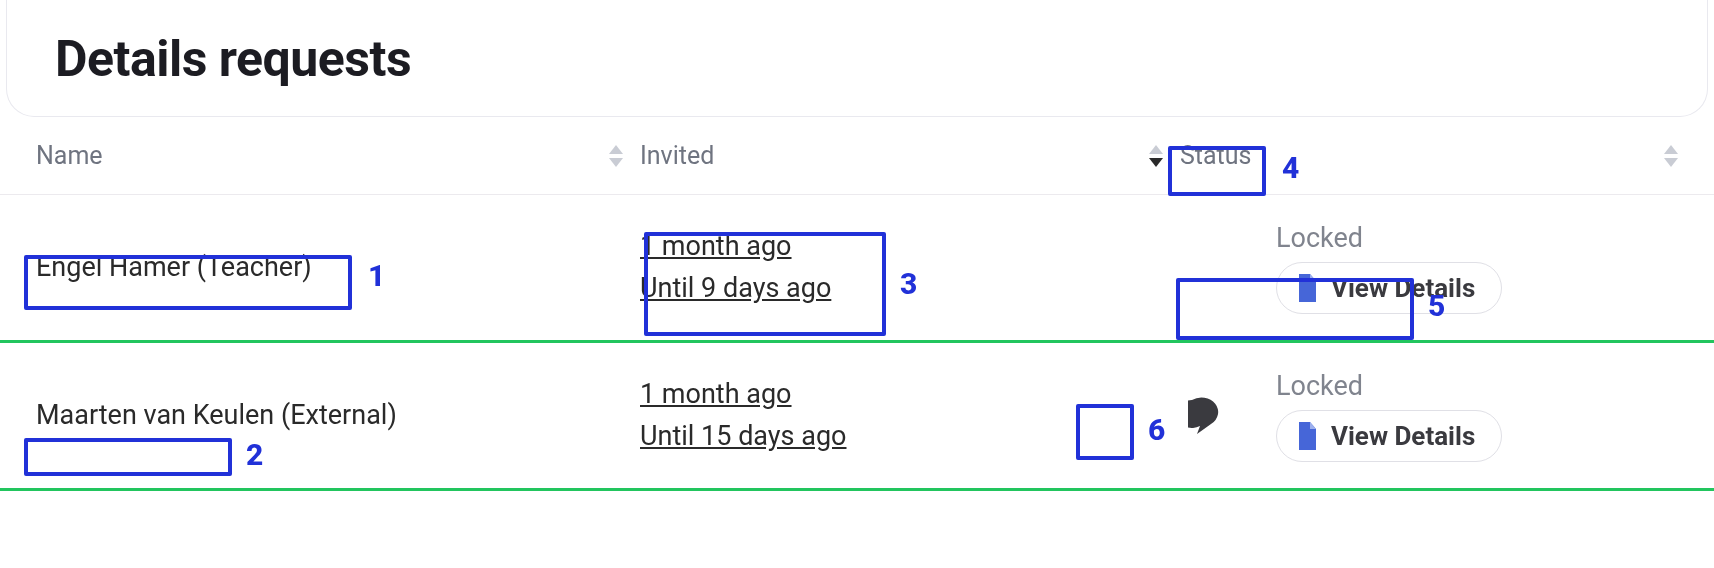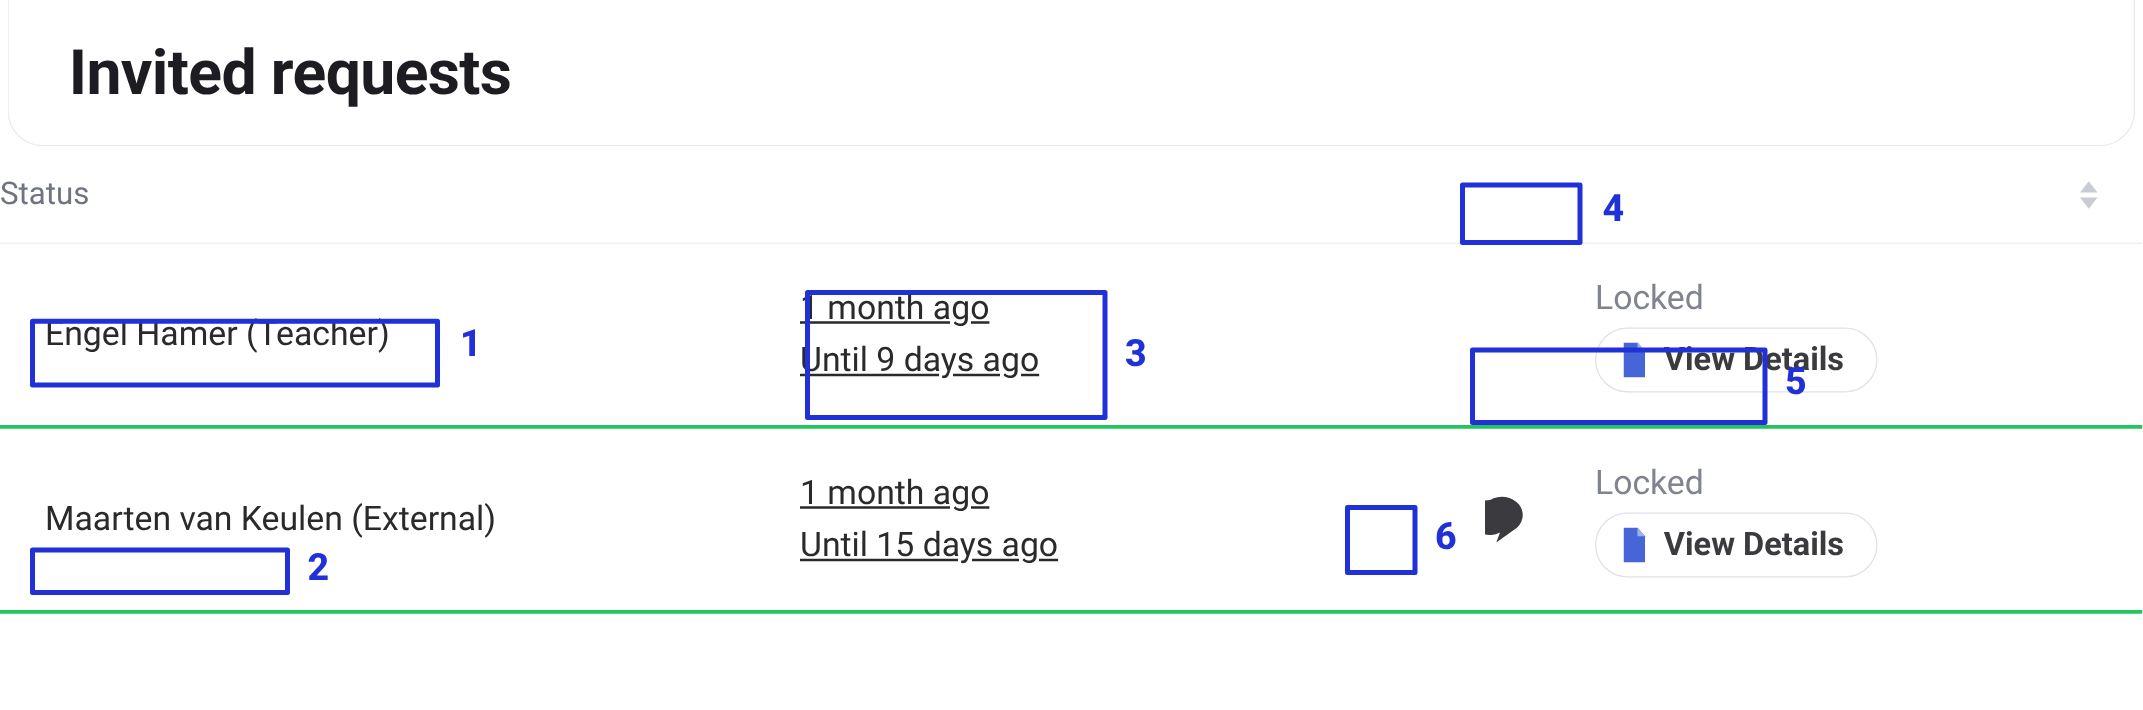--- a/index.html
+++ b/index.html
@@ -133,27 +133,45 @@
     font-size: 30px;
     pointer-events: none;
   }
 </style>
 </head>
 <body>
 
 <div class="page" id="page">
 
   <div class="card-header">
-    <h1 class="page-title">Invited requests</h1>
+    <h1 class="page-title">Details requests</h1>
   </div>
 
   <div class="table">
     <div class="thead-row">
 
-
+      <div class="col-name">
+        <div class="th">
+          <span class="th-label">Name</span>
+          <span class="sort-icons">
+            <span class="sort-up"></span>
+              <span class="sort-down"></span>
+          </span>
+        </div>
+      </div>
+
+      <div class="col-invited">
+        <div class="th">
+          <span class="th-label">Invited</span>
+          <span class="sort-icons">
+            <span class="sort-up"></span>
+              <span class="sort-down filled"></span>
+          </span>
+        </div>
+      </div>
 
       <div class="col-status">
         <div class="th">
           <span class="th-label">Status</span>
           <span class="sort-icons">
             <span class="sort-up"></span>
               <span class="sort-down"></span>
           </span>
         </div>
       </div>

